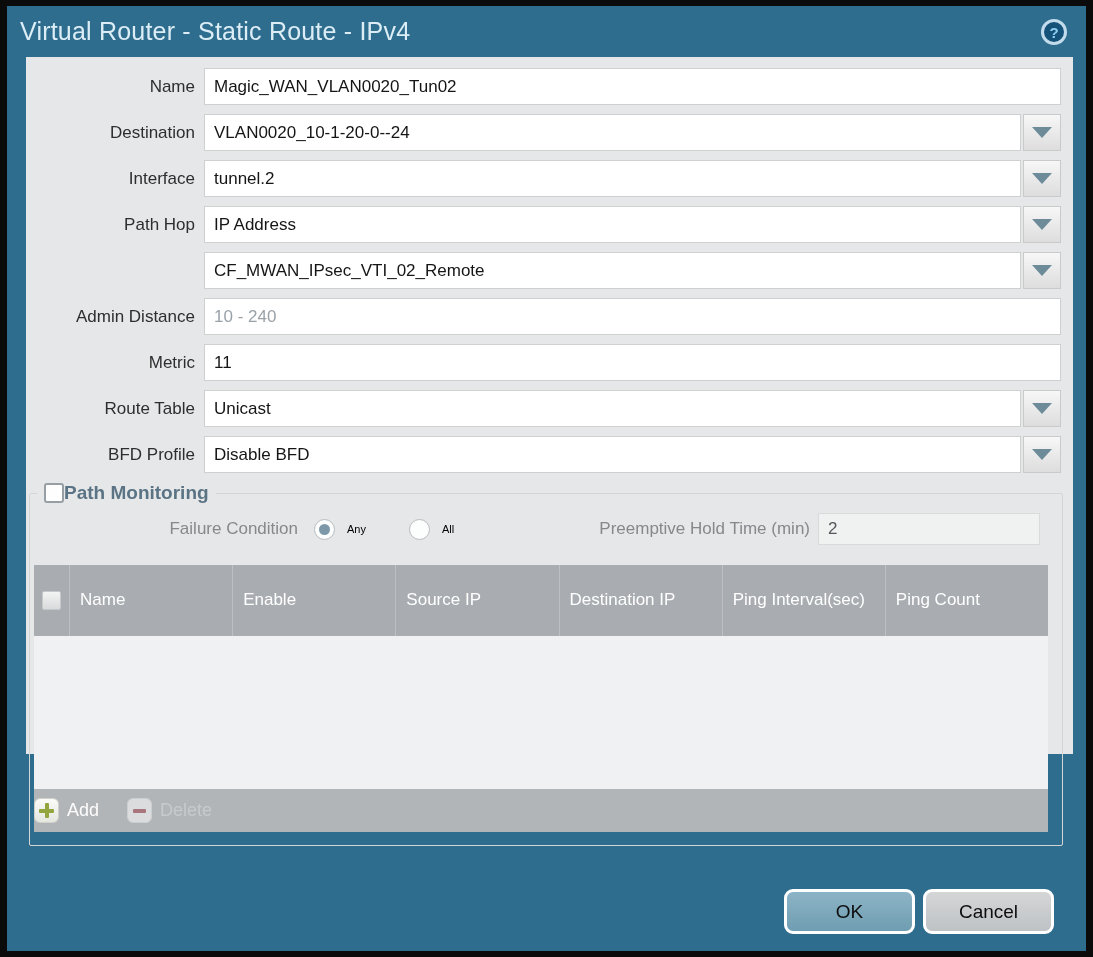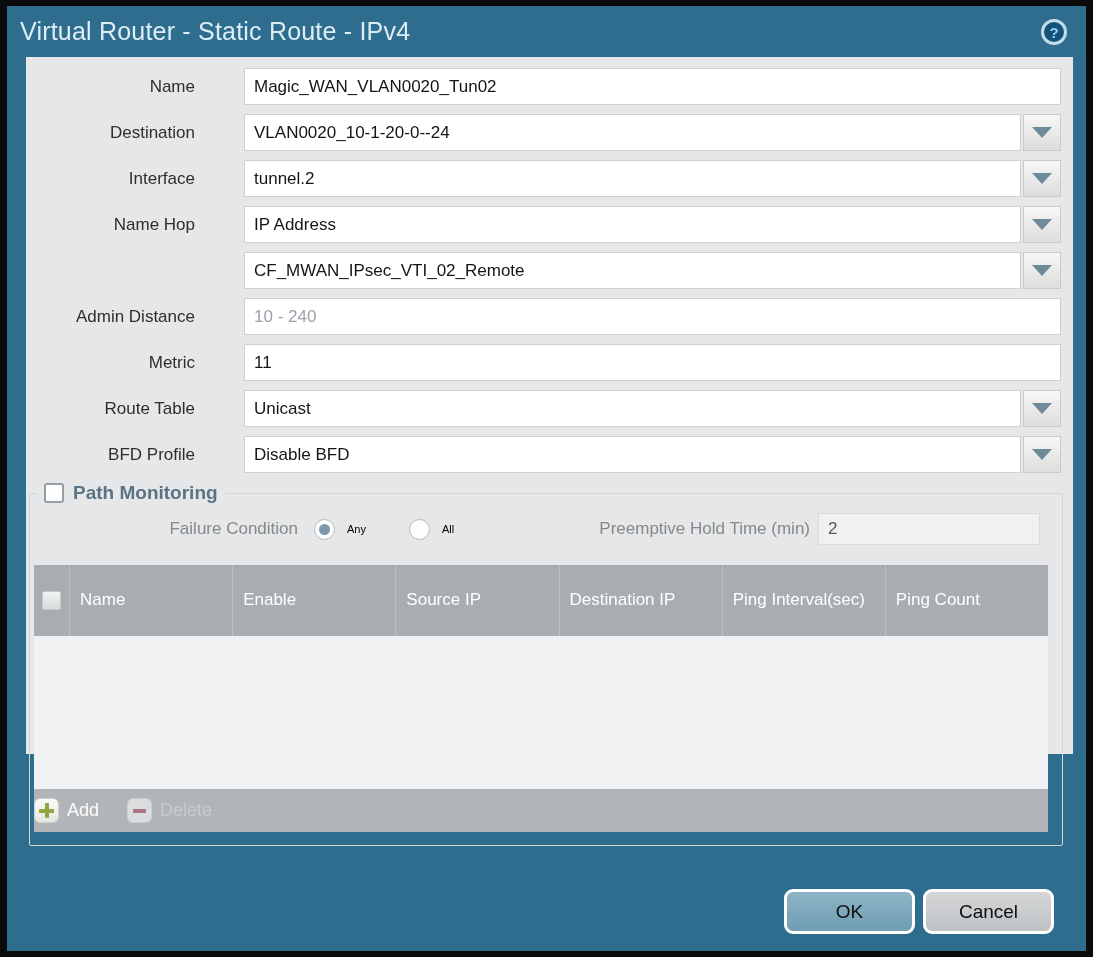--- a/index.html
+++ b/index.html
@@ -16,32 +16,32 @@
     background:#14527a; border:3px solid #c2dcec; color:#8fd0f2; font-size:15px; font-weight:bold;
     display:flex; align-items:center; justify-content:center; cursor:pointer; }
 
   
   .panel { position:absolute; left:19px; top:51px; width:1047px; height:697px; background:#e6e7e8;
     padding:11px 0 0 0; }
 
   
   .frow { display:flex; align-items:center; height:37px; margin:0 12px 9px 0; }
   .lbl { flex:none; width:178px; text-align:right; padding-right:9px; font-size:17px; color:#2e2e2e; white-space:nowrap; }
-  .fwrap { flex:1; display:flex; height:37px; min-width:0;margin-left:40px; }
+  .fwrap { flex:1; display:flex; height:37px; min-width:0; }
   input.txt { flex:1; min-width:0; height:37px; border:1px solid #cfd0d0; background:#fff;
     font-family:inherit; font-size:17px; padding:0 9px; color:#151515; outline:none; }
   input.txt::placeholder { color:#9aa2a8; }
   .ddbtn { flex:none; width:38px; height:37px; margin-left:2px; border:1px solid #c9caca;
     background:linear-gradient(#f7f7f7,#dddddd); display:flex; align-items:center; justify-content:center; cursor:pointer; }
   .tri { width:0; height:0; border-left:10px solid transparent; border-right:10px solid transparent;
     border-top:11px solid #6d8b99; }
 
   
   fieldset.pm { margin:1px 10px 0 3px; border:1px solid #d4d5d5; border-radius:2px; padding:0 0 13px 0; }
-  legend.pm-legend { margin-left:7px; padding:0 7px; display:flex; align-items:center; gap:9px; }
+  legend.pm-legend { margin-left:7px; padding:0 7px; display:flex; align-items:center; }
   .cb { width:20px; height:20px; background:#fefefe; border:2px solid #989fa4; border-radius:3px; cursor:pointer; }
   .pm-title { font-size:19px; font-weight:bold; color:#5b7485; }
 
   .cond-row { display:flex; align-items:center; height:40px; margin:5px 22px 0 0; }
   .cond-lbl { flex:none; width:268px; text-align:right; font-size:17px; color:#85898c; }
   .radio { flex:none; width:21px; height:21px; border-radius:50%; background:#fcfdfd;
     border:1px solid #b7bcbf; position:relative; margin-left:16px; cursor:pointer; }
   .radio.sel::after { content:""; position:absolute; left:4px; top:4px; right:4px; bottom:4px;
     border-radius:50%; background:#7d99a9; }
   .radio-lbl { margin-left:12px; font-size:11px; color:#000000; }
@@ -115,21 +115,21 @@
         <span class="lbl">Interface</span>
         <div class="fwrap">
           <input class="txt" type="text" value="tunnel.2" style="">
           <span class="ddbtn">
             <span class="tri"></span>
           </span>
         </div>
       </div>
 
       <div class="frow">
-        <span class="lbl">Name Hop</span>
+        <span class="lbl">Path Hop</span>
         <div class="fwrap">
           <input class="txt" type="text" value="IP Address" style="">
           <span class="ddbtn">
             <span class="tri"></span>
           </span>
         </div>
       </div>
 
       <div class="frow">
         <span class="lbl"></span>

